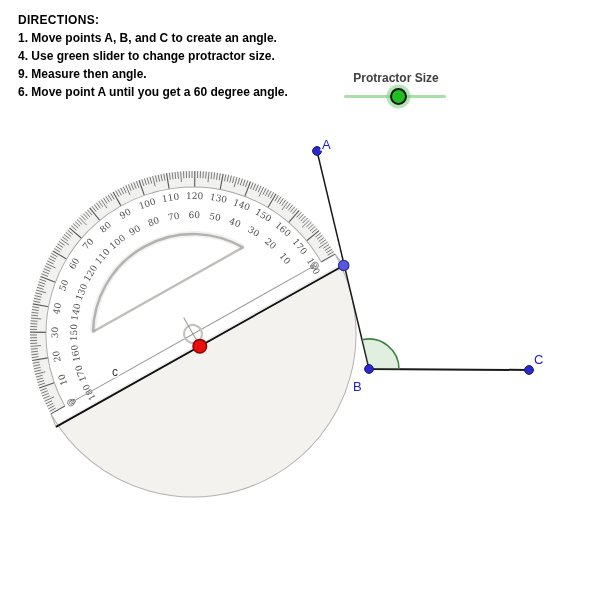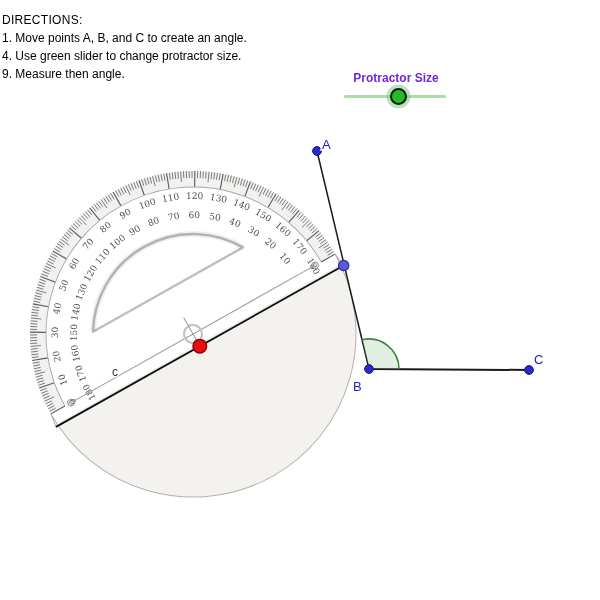--- a/index.html
+++ b/index.html
@@ -1,25 +1,25 @@
 <!DOCTYPE html>
 <html><head>
 <meta charset="utf-8">
 <style>
   html,body{margin:0;padding:0;background:#fff;}
   .stage{
     position:relative;width:600px;height:600px;background:#ffffff;
     font-family:"Liberation Sans",sans-serif;overflow:hidden;
   }
-  .directions{position:absolute;left:2px;top:11px;font-size:12px;line-height:18px;color:#000;}
+  .directions{position:absolute;left:18px;top:11px;font-size:12px;line-height:18px;color:#000;font-weight:bold;}
   .dir-title{letter-spacing:.3px;}
   .dir-line{white-space:nowrap;}
   .slider-label{
     position:absolute;left:335px;top:71px;width:122px;text-align:center;
-    font-weight:bold;font-size:12px;color:#6d28d9;
+    font-weight:bold;font-size:12px;color:#404040;
   }
   .slider-track{
     position:absolute;left:344px;top:94.5px;width:102px;height:3px;
     background:#a8dfa8;border-radius:2px;
   }
   .slider-handle{
     position:absolute;width:13px;height:13px;border-radius:50%;
     background:#21bd21;border:2px solid #171717;
     box-shadow:0 0 0 3.5px rgba(110,205,110,.5);
   }
@@ -28,20 +28,21 @@
 </head>
 <body>
 
 <div class="stage">
 
   <div class="directions">
     <div class="dir-title">DIRECTIONS:</div>
     <div class="dir-line">1. Move points A, B, and C to create an angle.</div>
     <div class="dir-line">4. Use green slider to change protractor size.</div>
     <div class="dir-line">9. Measure then angle.</div>
+    <div class="dir-line">6. Move point A until you get a 60 degree angle.</div>
   </div>
 
   <div class="slider-label">Protractor Size</div>
   <div class="slider-track" id="slider-track"></div>
   <div class="slider-handle" id="slider-handle" style="left: 389.5px; top: 87.5px;"></div>
 
   <svg class="scene" id="scene" width="600" height="600" viewBox="0 0 600 600">
       <g transform="translate(193 334) rotate(-29.35)">
         <path d="M -165 14 L -163 0 A 163 163 0 0 0 163 0 L 165 14 Z" fill="#f3f2ef" stroke="#b3b1ad" stroke-width="1"></path>
         <path d="M 155 0 A 155 155 0 0 0 -155 0" fill="none" stroke="rgba(120,115,105,0.10)" stroke-width="16"></path>

